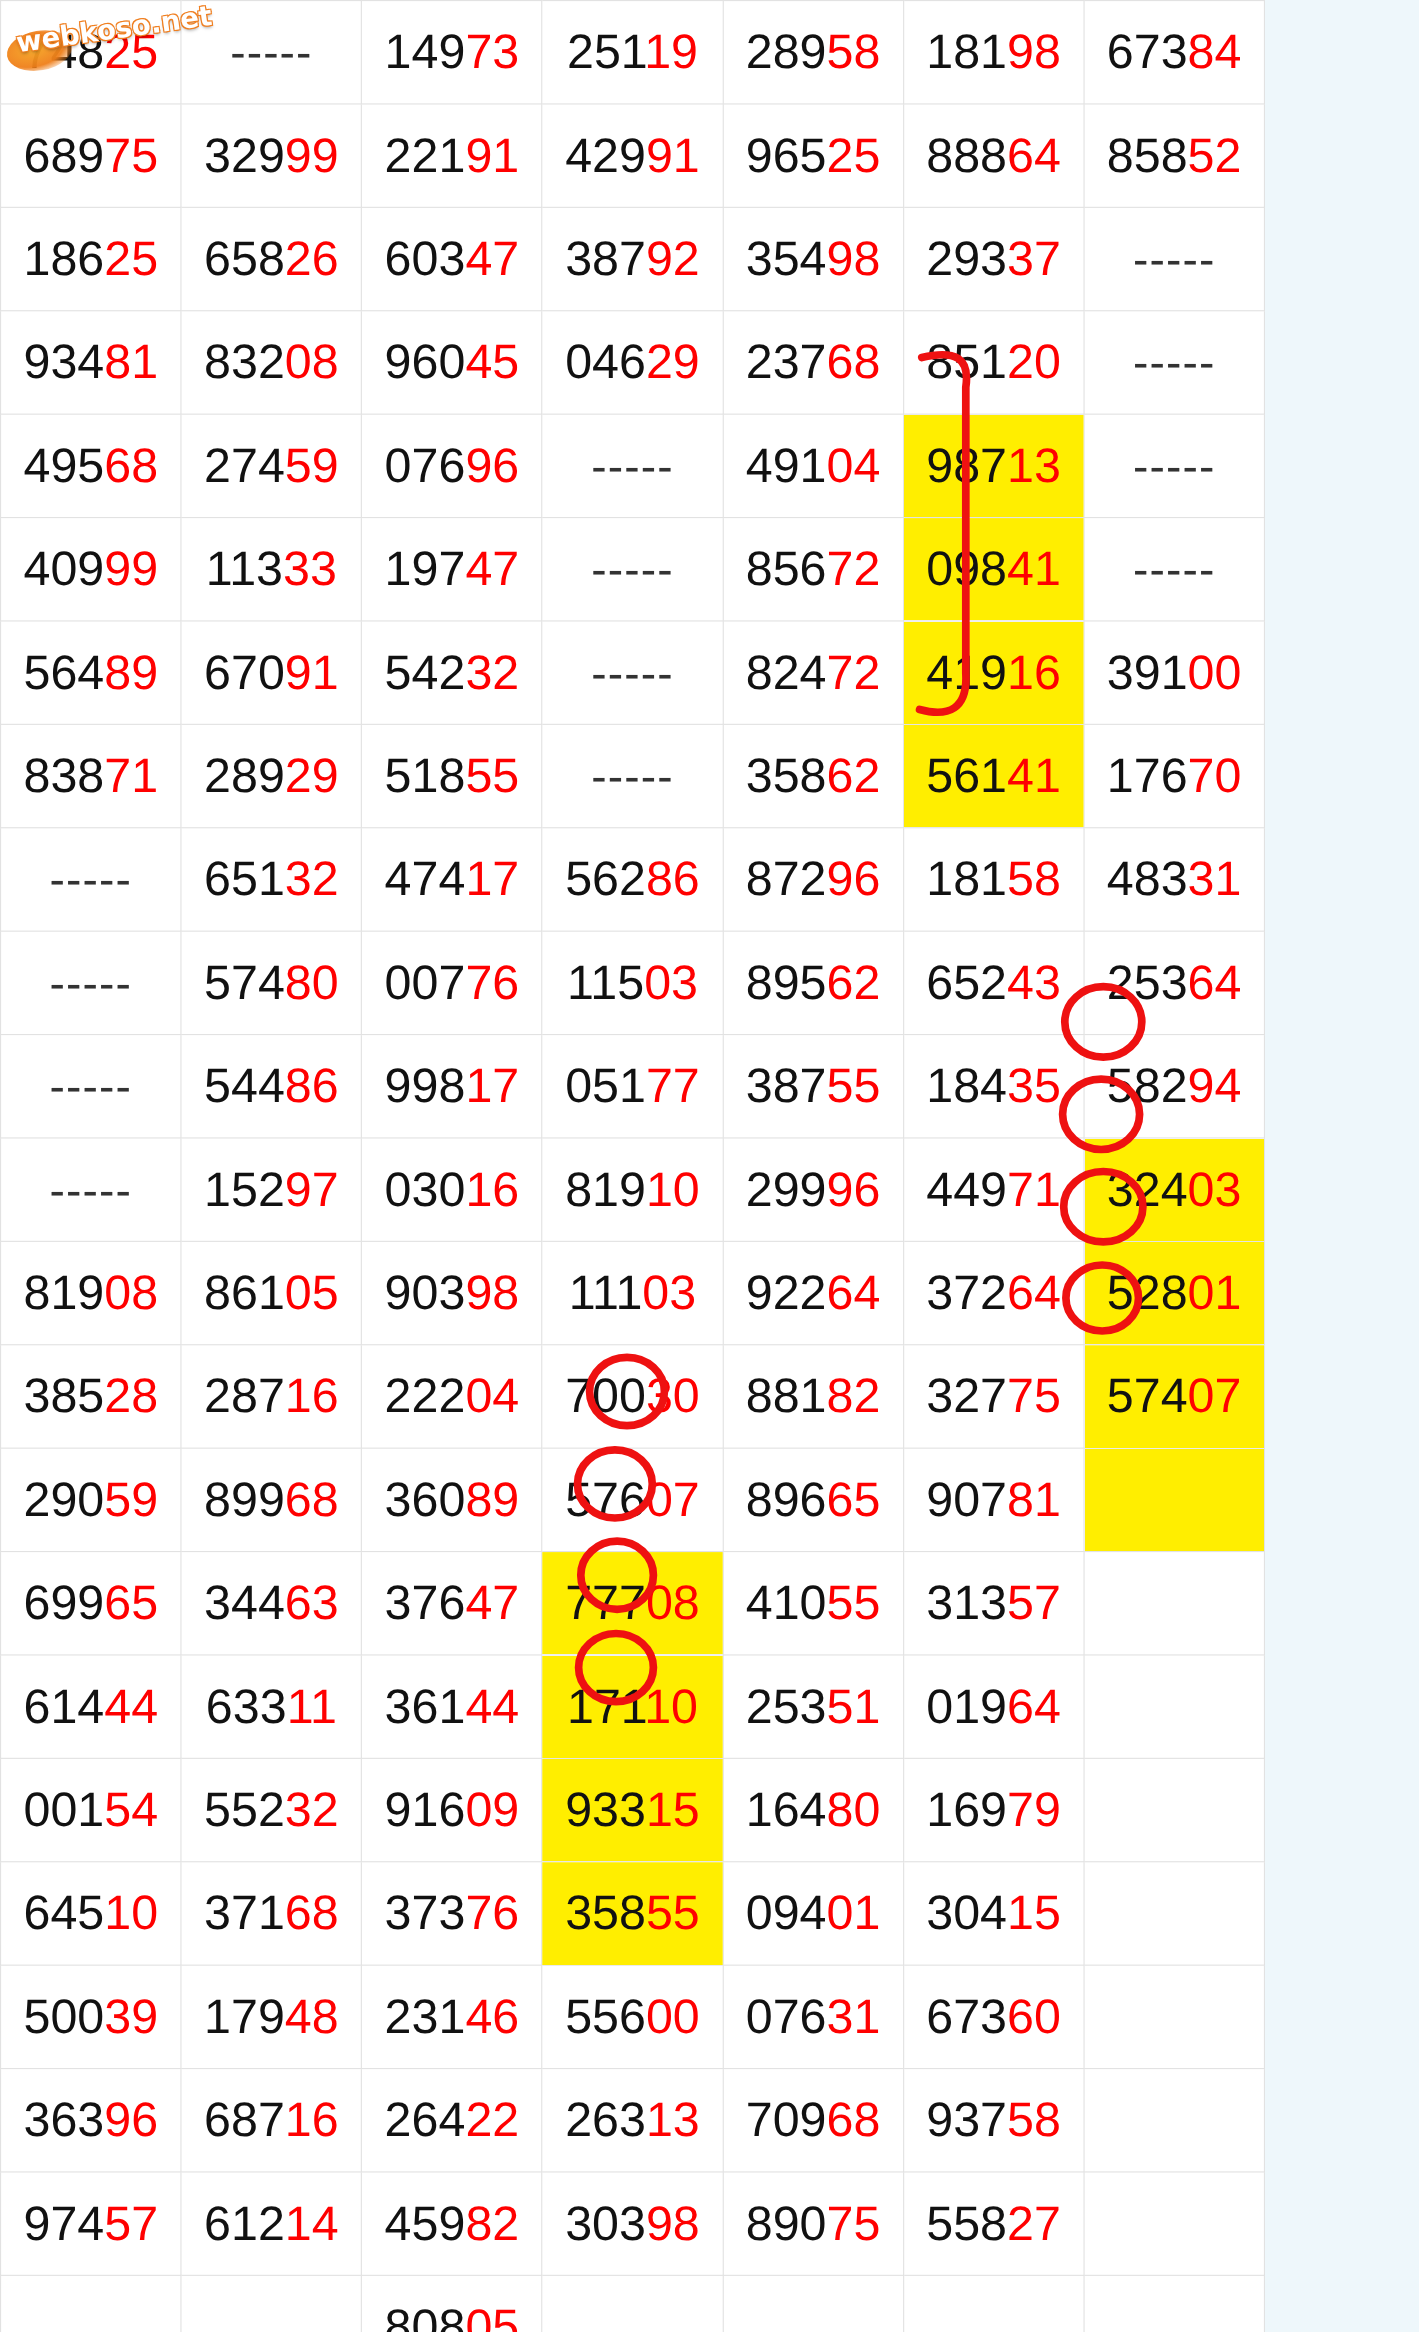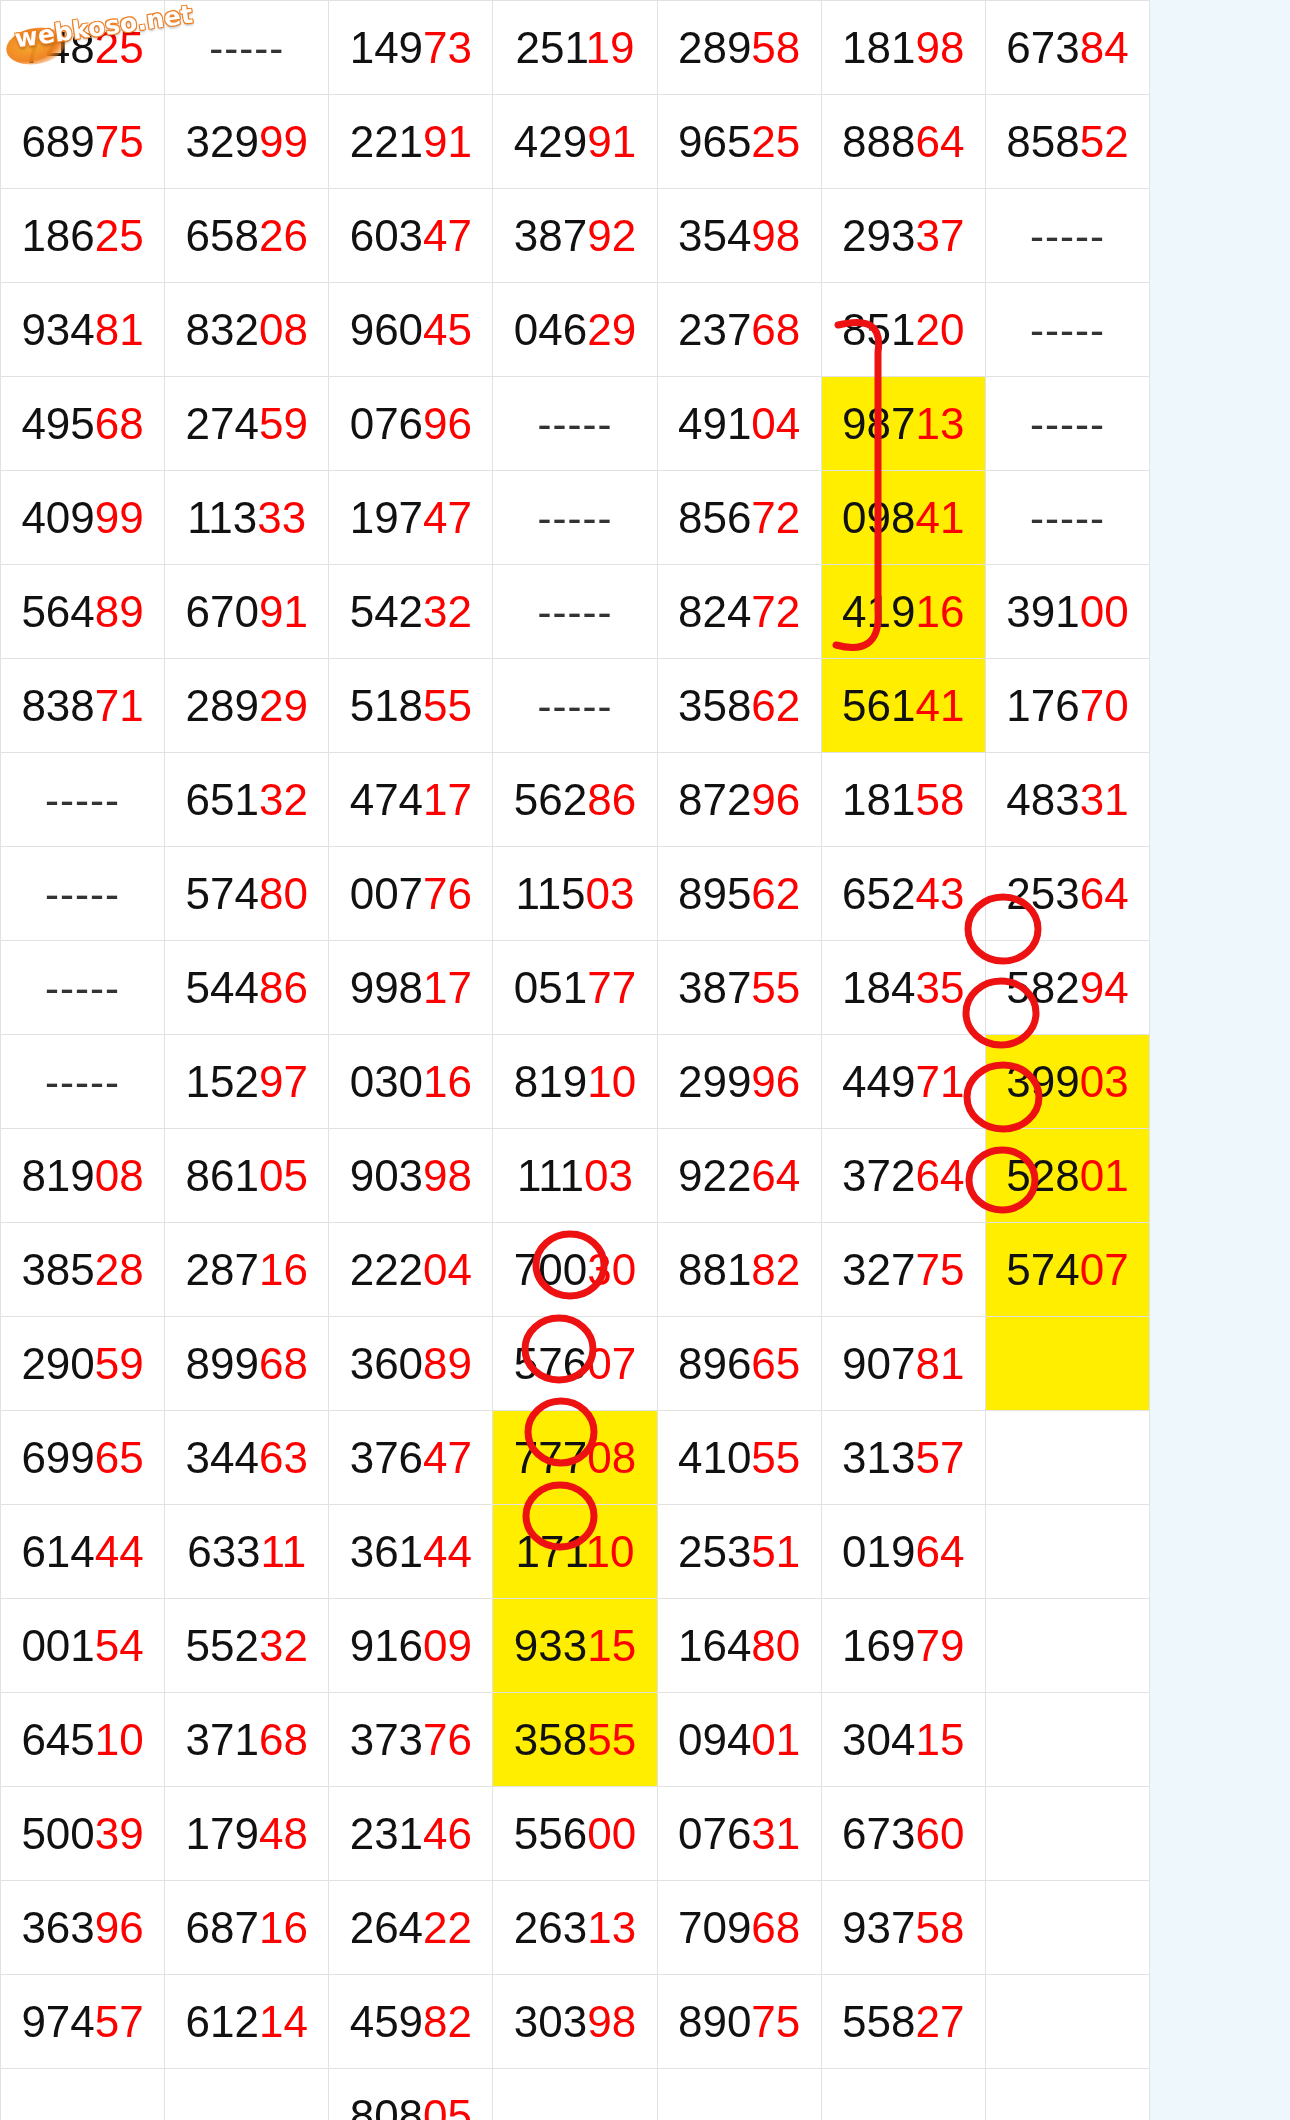--- a/index.html
+++ b/index.html
@@ -202,21 +202,21 @@
           <td><span class="num"><span class="b">184</span><span class="r">35</span></span></td>
           <td><span class="num"><span class="b">582</span><span class="r">94</span></span></td>
         </tr>
         <tr>
           <td><span class="dash">-----</span></td>
           <td><span class="num"><span class="b">152</span><span class="r">97</span></span></td>
           <td><span class="num"><span class="b">030</span><span class="r">16</span></span></td>
           <td><span class="num"><span class="b">819</span><span class="r">10</span></span></td>
           <td><span class="num"><span class="b">299</span><span class="r">96</span></span></td>
           <td><span class="num"><span class="b">449</span><span class="r">71</span></span></td>
-          <td class="hl"><span class="num"><span class="b">399</span><span class="r">03</span></span></td>
+          <td class="hl"><span class="num"><span class="b">324</span><span class="r">03</span></span></td>
         </tr>
         <tr>
           <td><span class="num"><span class="b">819</span><span class="r">08</span></span></td>
           <td><span class="num"><span class="b">861</span><span class="r">05</span></span></td>
           <td><span class="num"><span class="b">903</span><span class="r">98</span></span></td>
           <td><span class="num"><span class="b">111</span><span class="r">03</span></span></td>
           <td><span class="num"><span class="b">922</span><span class="r">64</span></span></td>
           <td><span class="num"><span class="b">372</span><span class="r">64</span></span></td>
           <td class="hl"><span class="num"><span class="b">528</span><span class="r">01</span></span></td>
         </tr>

